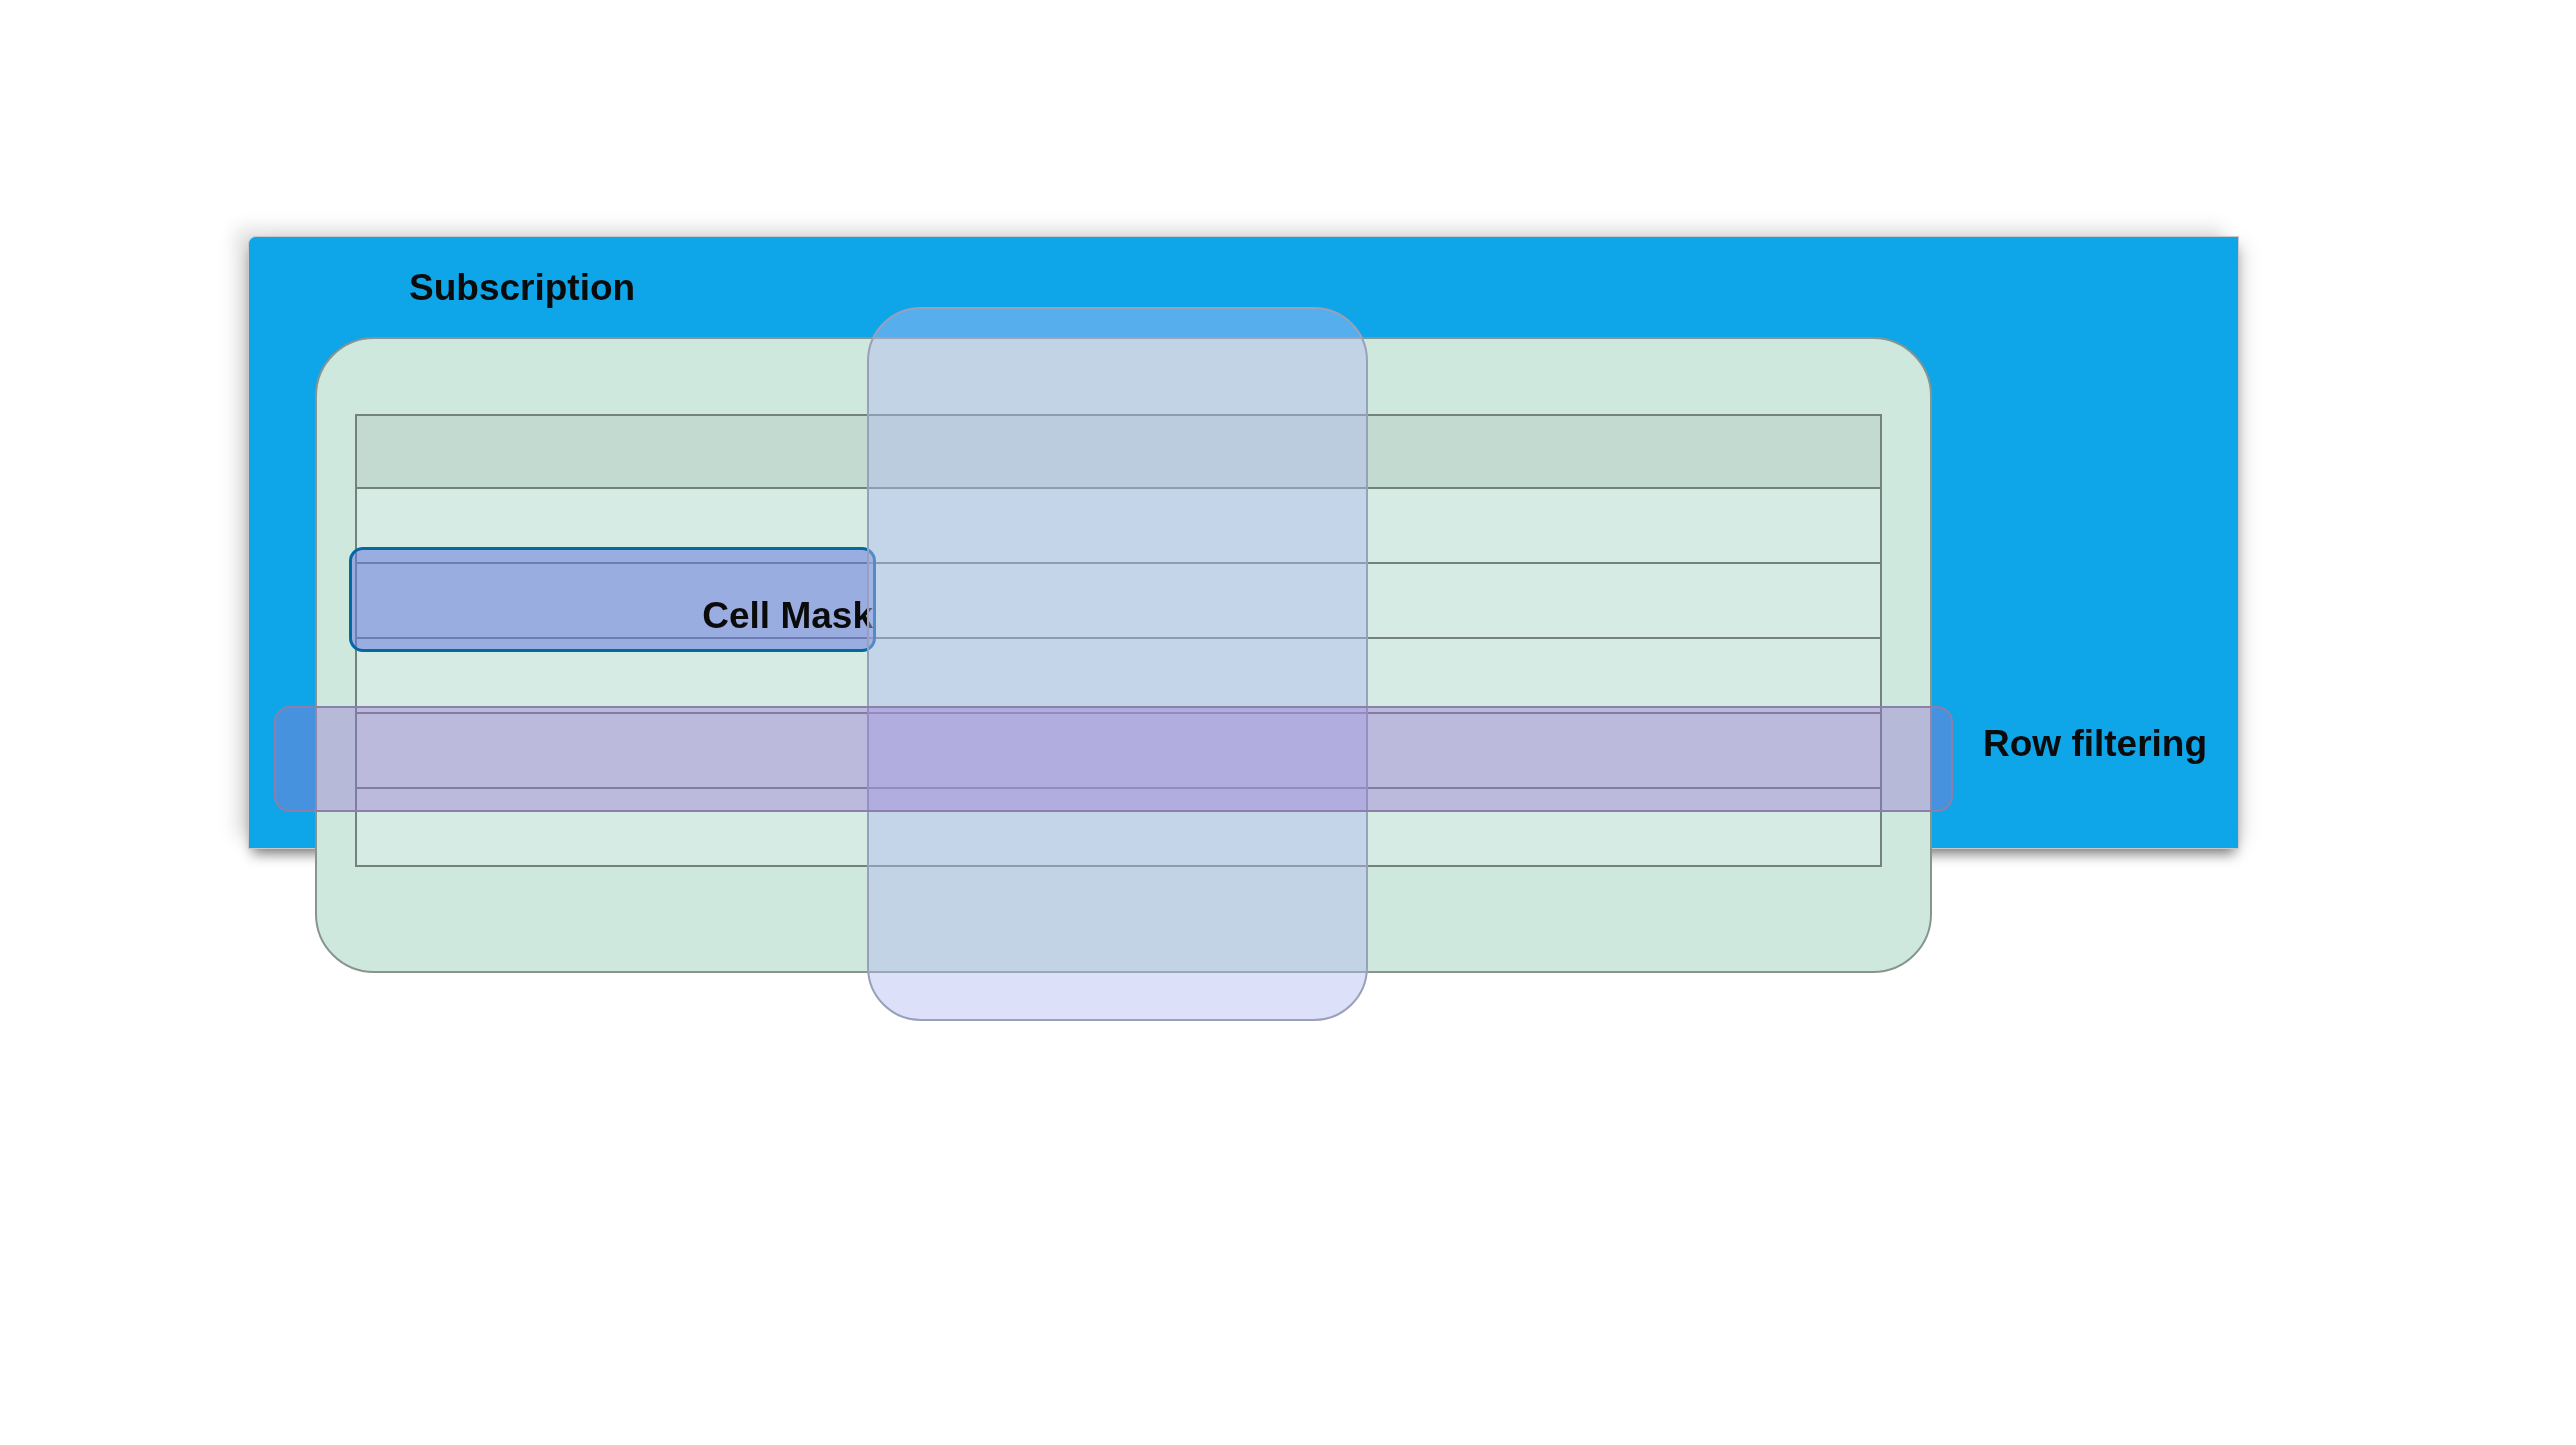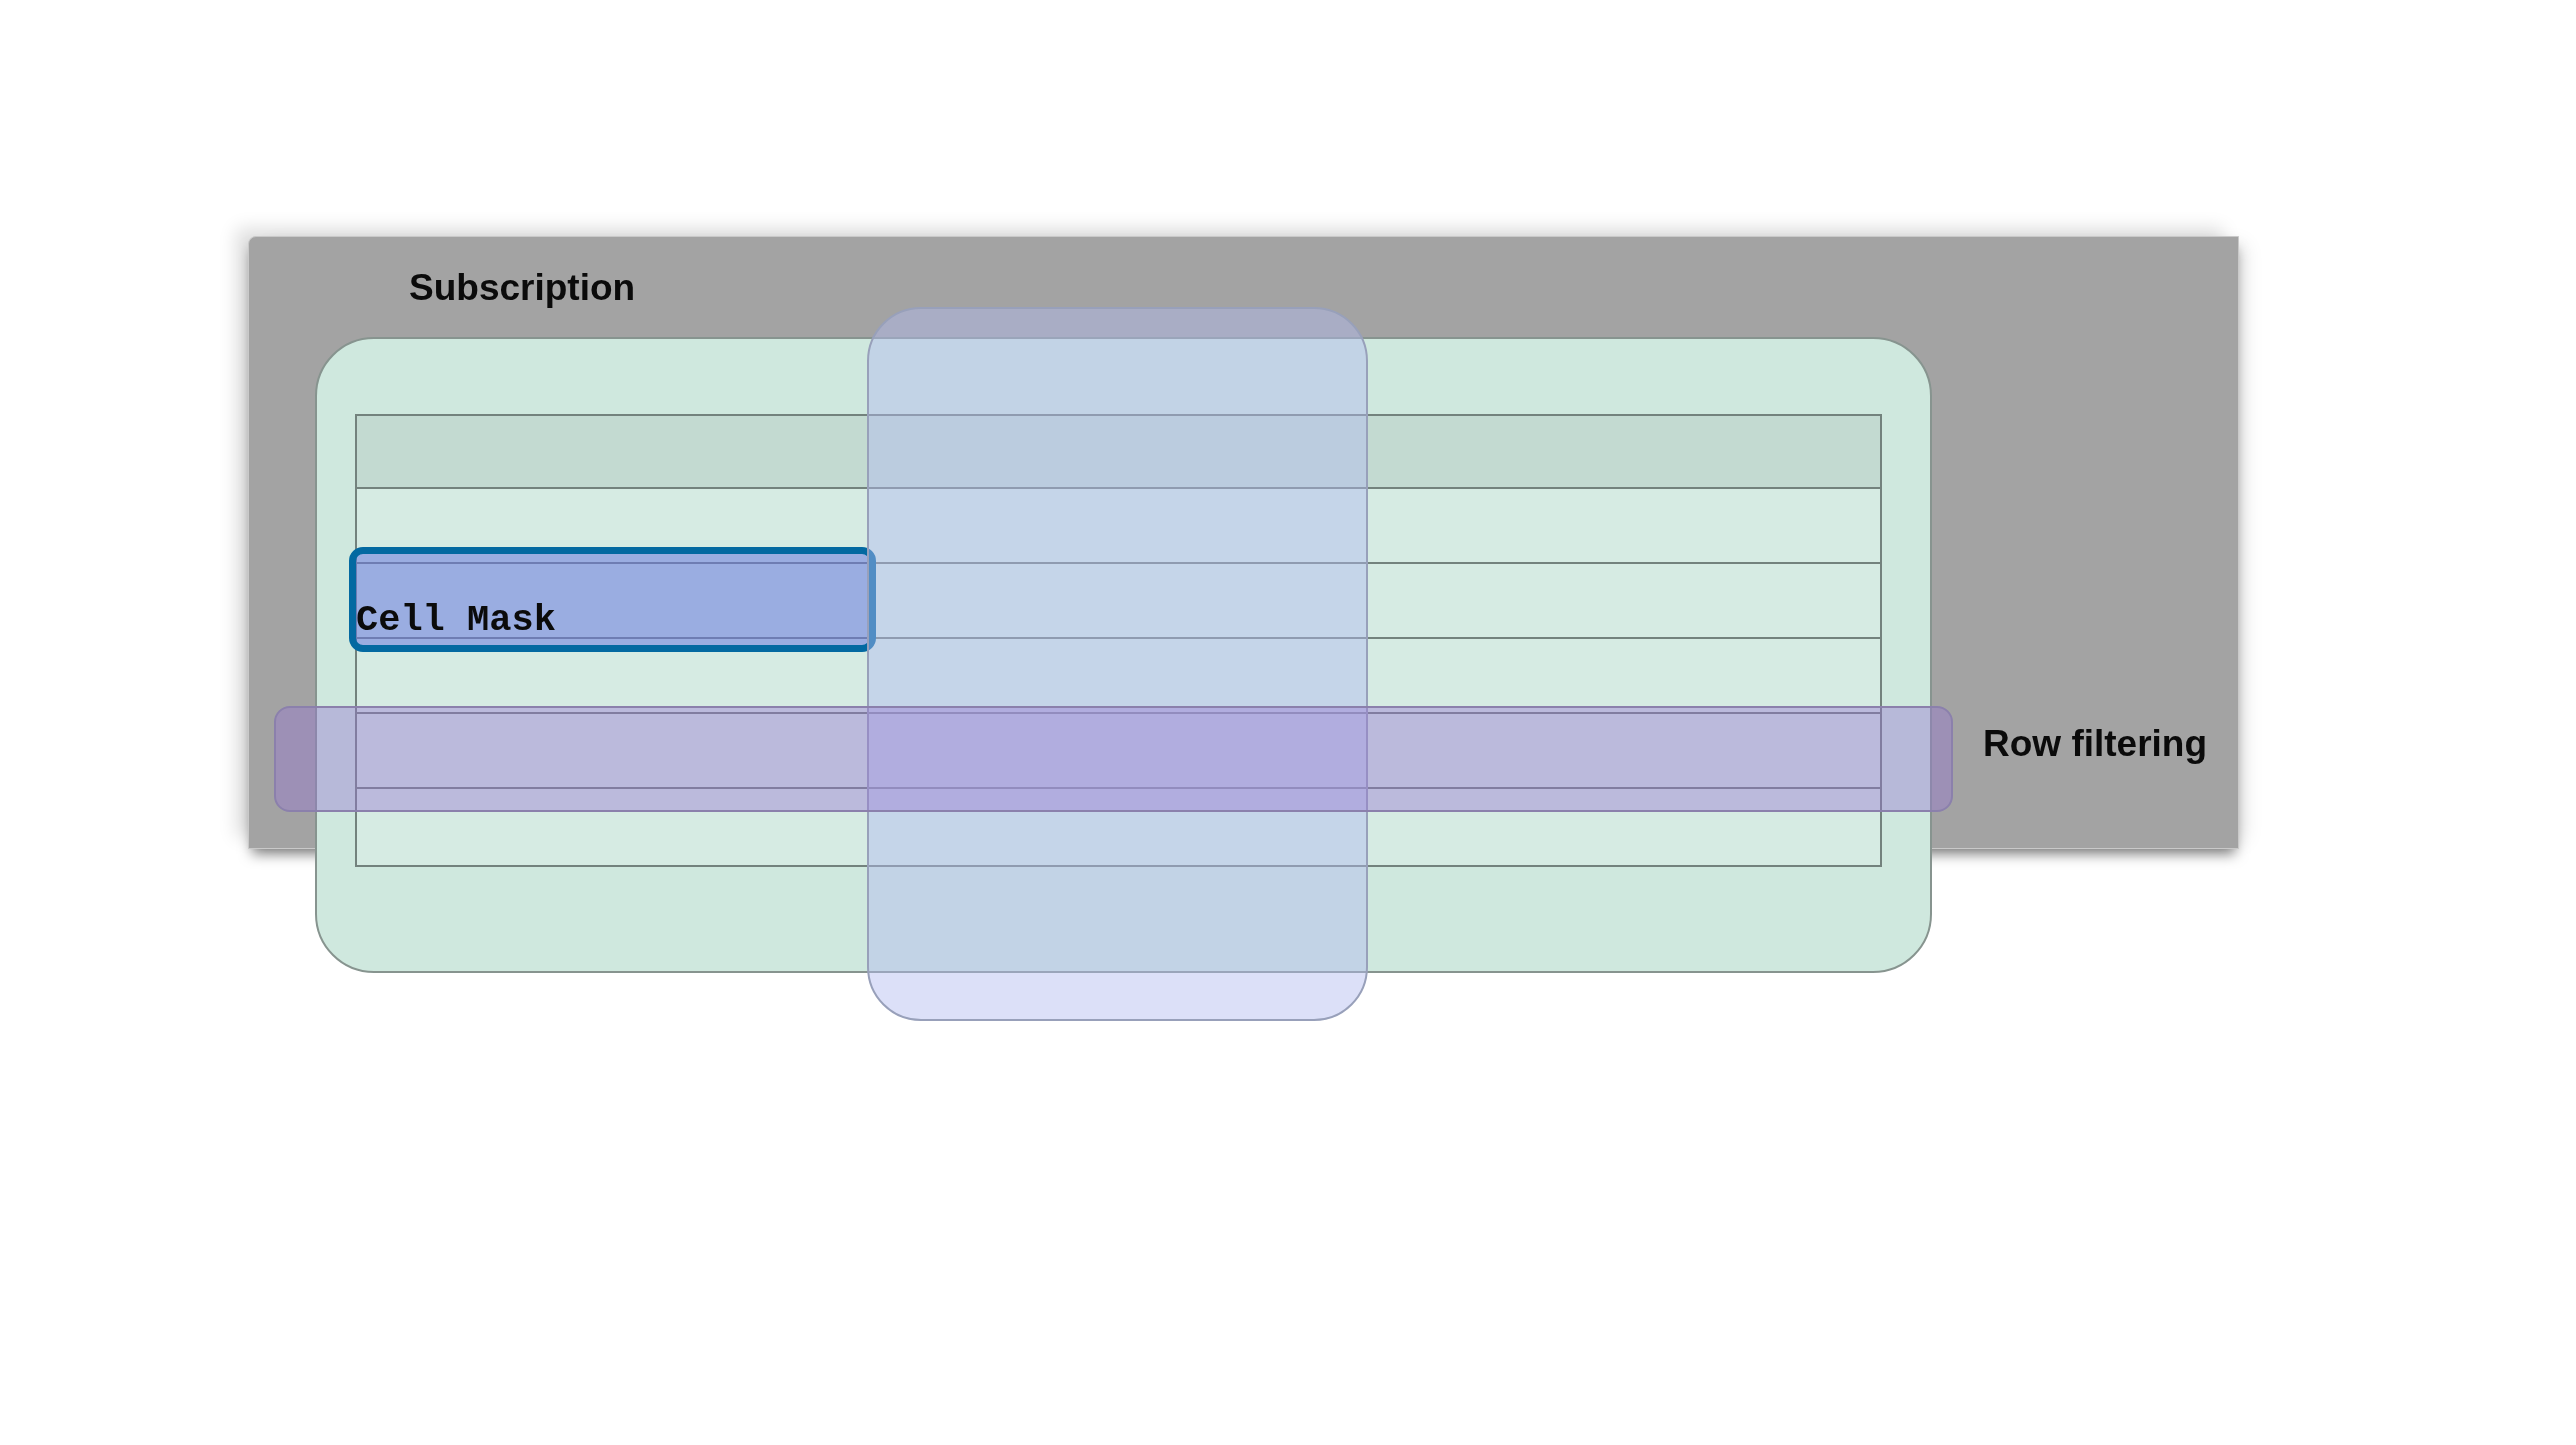--- a/index.html
+++ b/index.html
@@ -11,21 +11,21 @@
     width:2576px; height:1446px;
     background:#ffffff;
     overflow:hidden;
   }
 
   
   .panel {
     position:absolute;
     left:248px; top:236px;
     width:1991px; height:613px;
-    background:#a3a3a3;
+    background:#0ea5e9;
     border:1px solid #c9c9c9;
     border-radius:8px 0 0 0;
     box-shadow:
       -14px -10px 18px -2px rgba(0,0,0,0.13),
       14px 0 18px -8px rgba(0,0,0,0.10),
       0 9px 13px -4px rgba(0,0,0,0.50);
   }
 
   .label {
     position:absolute;
@@ -69,26 +69,25 @@
     border-bottom:2px solid #73827d;
   }
   .table-row:last-child { border-bottom:none; }
 
   
   .cell-mask {
     position:absolute;
     left:100px; top:310px;
     width:527px; height:105px;
     background:rgba(106,122,224,0.55);
-    border:7px solid #0369a1;
+    border:3px solid #0369a1;
     border-radius:14px;
     z-index:3;
     display:flex;
-    justify-content:flex-start;
-    font-family:Liberation Mono, monospace;
+    justify-content:flex-end;
   }
   .cell-mask-label {
     font-size:37px;
     font-weight:700;
     color:#0b0b0b;
     line-height:1.1;
     margin-top:46px;
     white-space:nowrap;
   }
 

